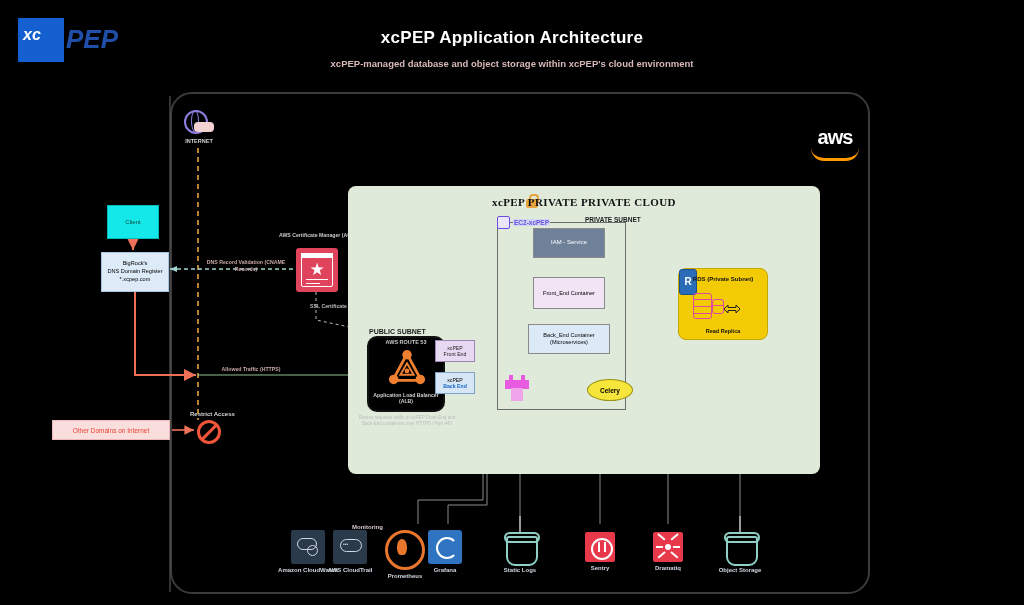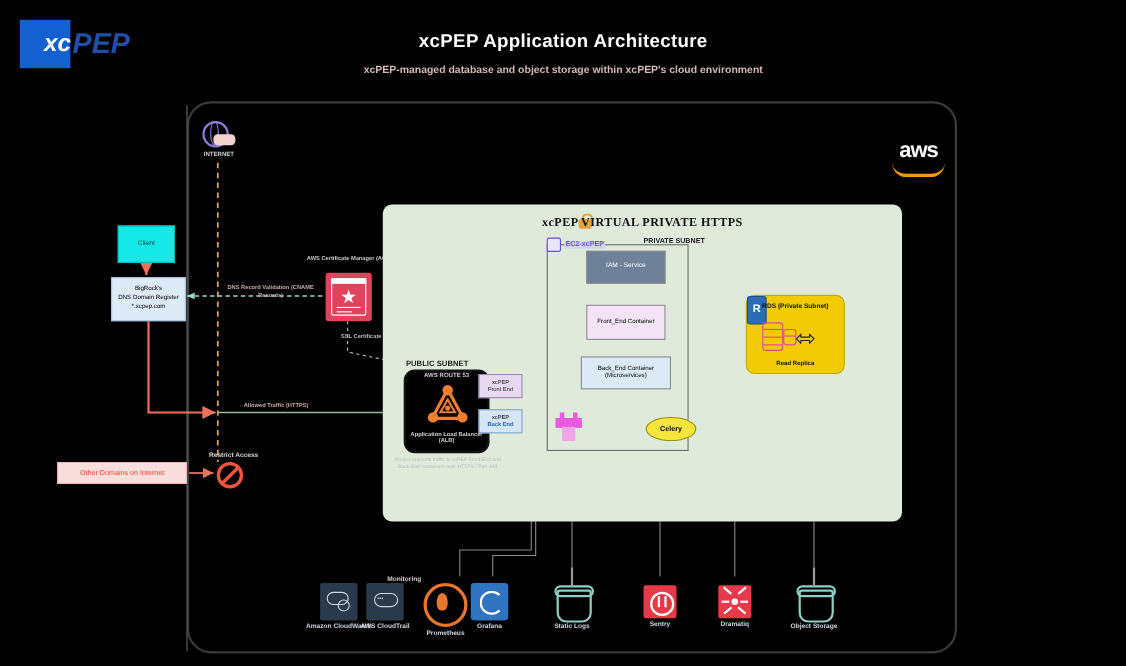--- a/index.html
+++ b/index.html
@@ -10,21 +10,21 @@
 
   
   .hdr-title{left:0;top:28px;width:1024px;text-align:center;color:#ffffff;
              font-size:17px;font-weight:700;letter-spacing:.3px;}
   .hdr-sub{left:0;top:58px;width:1024px;text-align:center;color:#d8b9b9;
            font-size:9.5px;font-weight:600;}
 
   
   .logo-xc{left:18px;top:18px;width:118px;height:44px;}
   .logo-xc .sq{position:absolute;left:0;top:0;width:46px;height:44px;background:#1560d0;}
-  .logo-xc .xc{position:absolute;left:5px;top:8px;color:#fff;font-size:22px;font-weight:700;font-style:italic;margin-left:17px;}
+  .logo-xc .xc{position:absolute;left:5px;top:8px;color:#fff;font-size:16px;font-weight:700;font-style:italic;}
   .logo-xc .pep{position:absolute;left:48px;top:6px;color:#1f4fa8;font-size:26px;font-weight:700;font-style:italic;}
 
   
   .logo-asi{right:14px;top:8px;width:72px;height:66px;background:#213f5e;
             border-radius:14px;border:2px solid #9fb4c6;}
   .logo-asi .t{position:absolute;left:0;top:16px;width:100%;text-align:center;color:#e6eef5;
                font-size:26px;font-weight:700;font-style:italic;letter-spacing:-1px;}
 
   
   .cloud-frame{left:170px;top:92px;width:700px;height:502px;border:2px solid #3b3b3b;
@@ -264,21 +264,21 @@
     <div class="l1"></div>
     <div class="l2"></div>
   </div>
   <div class="abs ssl-lbl">SSL Certificate (xcPEP)</div>
 
   <div class="abs vpc">
     <div class="abs vpc-lock">
       <div class="sh"></div>
       <div class="body"></div>
     </div>
-    <div class="abs vpc-title">xcPEP VIRTUAL PRIVATE HTTPS</div>
+    <div class="abs vpc-title">xcPEP PRIVATE PRIVATE CLOUD</div>
   </div>
 
   <div class="abs pub-label">PUBLIC SUBNET</div>
   <div class="abs alb-box"></div>
   <div class="abs alb-top">AWS ROUTE 53</div>
   <div class="abs alb-icon">
     <svg viewBox="0 0 40 40" width="38" height="38">
       <polygon points="20,4 35,32 5,32" fill="none" stroke="#f08030" stroke-width="3"></polygon>
       <circle cx="20" cy="5" r="5" fill="#f08030"></circle>
       <circle cx="6" cy="31" r="5" fill="#f08030"></circle>

